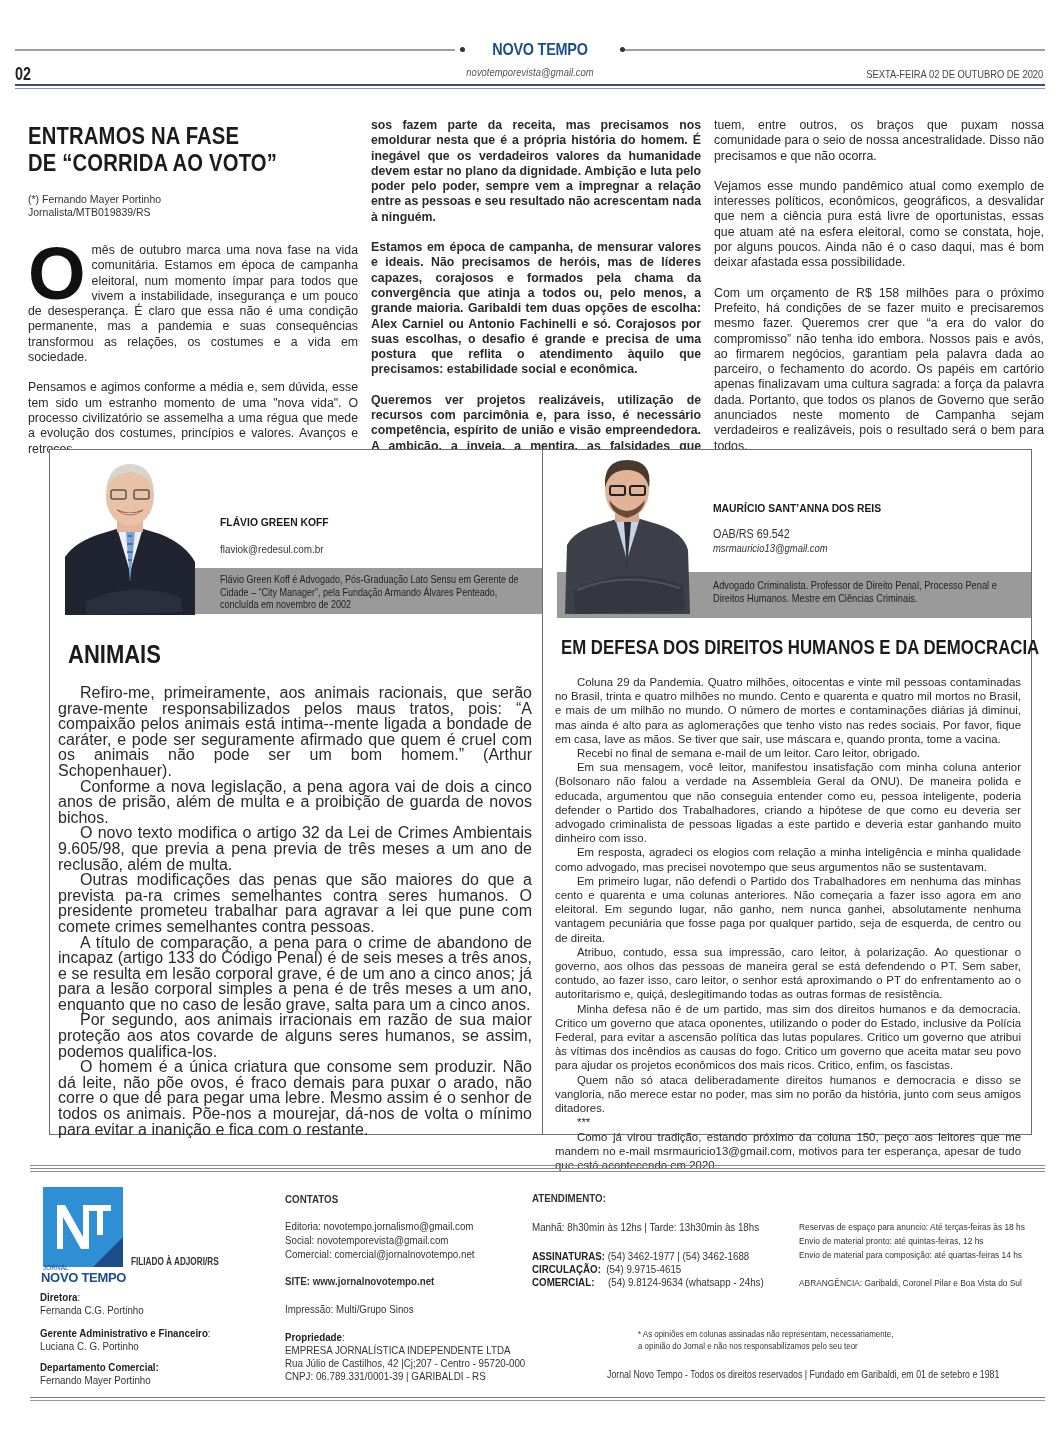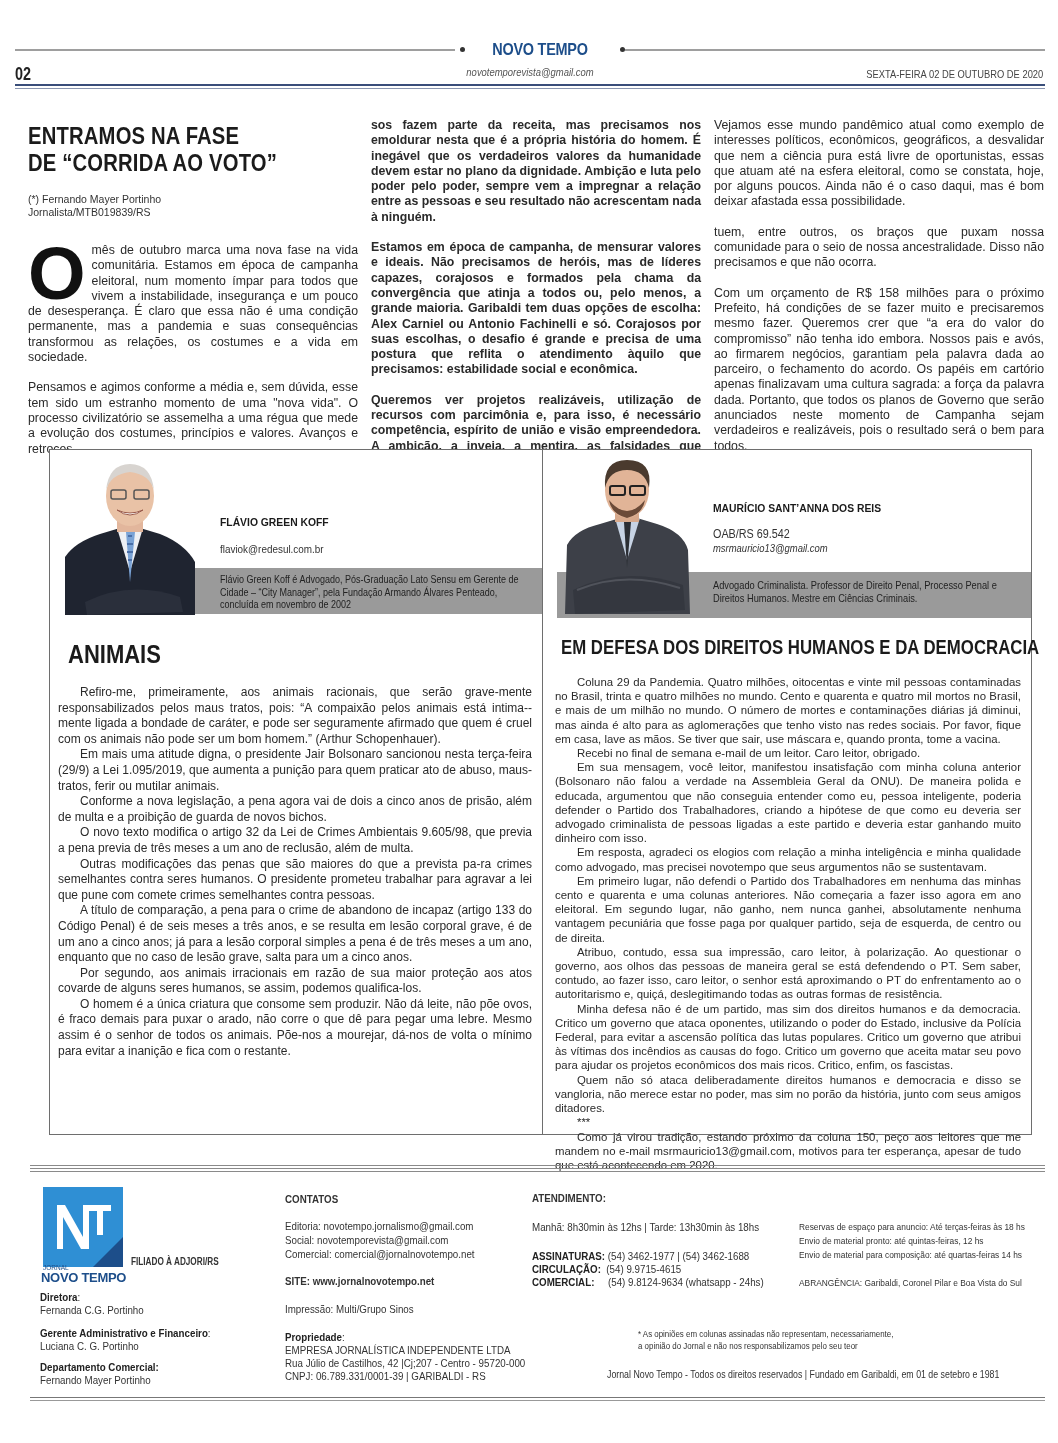--- a/index.html
+++ b/index.html
@@ -37,21 +37,21 @@
   .gray-band { position: absolute; height: 46px; background: #9a9a9a; }
   .box.left .gray-band { left: 135px; right: 0; top: 118px; }
   .box.right .gray-band { left: 14px; right: 0; top: 122px; }
   .photo { position: absolute; }
   .box.left .photo { left: 15px; top: 12px; width: 130px; height: 153px; }
   .box.right .photo { left: 22px; top: 10px; width: 125px; height: 154px; }
   .author-name { position: absolute; font-weight: bold; font-size: 11.5px; color: #1b1b1b; transform: scaleX(0.9); transform-origin: left; white-space: nowrap; }
   .author-meta { position: absolute; font-size: 11px; color: #333; transform: scaleX(0.9); transform-origin: left; white-space: nowrap; }
   .author-bio { position: absolute; font-size: 10px; line-height: 12.5px; color: #222; transform: scaleX(0.9); transform-origin: left; }
   .box-title { position: absolute; font-weight: bold; color: #1b1b1b; transform-origin: left; white-space: nowrap; }
-  .box-body { position: absolute; font-size: 12px; line-height: 15.6px; text-align: justify; color: #2a2a2a; }
+  .box-body { position: absolute; font-size: 16px; line-height: 15.6px; text-align: justify; color: #2a2a2a; }
   .box-body p { text-indent: 22px; }
 
   
   .ftr-rule { position: absolute; left: 30px; width: 1015px; height: 1px; background: #8a8a8a; }
   .ftr-text { position: absolute; font-size: 10.5px; line-height: 13px; color: #333; transform: scaleX(0.93); transform-origin: left; white-space: nowrap; }
   .ftr-text b { color: #222; }
   .ftr-small { position: absolute; font-size: 9.5px; line-height: 12.5px; color: #333; transform: scaleX(0.88); transform-origin: left; white-space: nowrap; }
   .logo-box { position: absolute; left: 43px; top: 1187px; width: 80px; height: 80px; background: #2f8fd4; }
   .logo-jornal { position: absolute; left: 43px; top: 1264px; font-size: 6.5px; color: #1d4e8a; }
   .logo-name { position: absolute; left: 41px; top: 1270px; font-weight: bold; font-size: 13px; color: #1d4e8a; letter-spacing: -0.3px; }
@@ -85,22 +85,22 @@
       <p>mês de outubro marca uma nova fase na vida comunitária. Estamos em época de campanha eleitoral, num momento ímpar para todos que vivem a instabilidade, insegurança e um pouco de desesperança. É claro que essa não é uma condição permanente, mas a pandemia e suas consequências transformou as relações, os costumes e a vida em sociedade.</p>
     </div>
     <p>Pensamos e agimos conforme a média e, sem dúvida, esse tem sido um estranho momento de uma "nova vida". O processo civilizatório se assemelha a uma régua que mede a evolução dos costumes, princípios e valores. Avanços e retroces-</p>
   </div>
   <div class="col col2">
     <p>sos fazem parte da receita, mas precisamos nos emoldurar nesta que é a própria história do homem. É inegável que os verdadeiros valores da humanidade devem estar no plano da dignidade. Ambição e luta pelo poder pelo poder, sempre vem a impregnar a relação entre as pessoas e seu resultado não acrescentam nada à ninguém.</p>
     <p>Estamos em época de campanha, de mensurar valores e ideais. Não precisamos de heróis, mas de líderes capazes, corajosos e formados pela chama da convergência que atinja a todos ou, pelo menos, a grande maioria. Garibaldi tem duas opções de escolha: Alex Carniel ou Antonio Fachinelli e só. Corajosos por suas escolhas, o desafio é grande e precisa de uma postura que reflita o atendimento àquilo que precisamos: estabilidade social e econômica.</p>
     <p>Queremos ver projetos realizáveis, utilização de recursos com parcimônia e, para isso, é necessário competência, espírito de união e visão empreendedora. A ambição, a inveja, a mentira, as falsidades que impregnam a interlocução entre as pessoas, enfim, a ideia de que se deve tirar proveito de tudo, consti-</p>
   </div>
   <div class="col col3">
+    <p>tuem, entre outros, os braços que puxam nossa comunidade para o seio de nossa ancestralidade. Disso não precisamos e que não ocorra.</p>
     <p>Vejamos esse mundo pandêmico atual como exemplo de interesses políticos, econômicos, geográficos, a desvalidar que nem a ciência pura está livre de oportunistas, essas que atuam até na esfera eleitoral, como se constata, hoje, por alguns poucos. Ainda não é o caso daqui, mas é bom deixar afastada essa possibilidade.</p>
-    <p>tuem, entre outros, os braços que puxam nossa comunidade para o seio de nossa ancestralidade. Disso não precisamos e que não ocorra.</p>
     <p>Com um orçamento de R$ 158 milhões para o próximo Prefeito, há condições de se fazer muito e precisaremos mesmo fazer. Queremos crer que “a era do valor do compromisso” não tenha ido embora. Nossos pais e avós, ao firmarem negócios, garantiam pela palavra dada ao parceiro, o fechamento do acordo. Os papéis em cartório apenas finalizavam uma cultura sagrada: a força da palavra dada. Portanto, que todos os planos de Governo que serão anunciados neste momento de Campanha sejam verdadeiros e realizáveis, pois o resultado será o bem para todos.</p>
   </div>
 </div>
 
 <div class="box left">
   <div class="gray-band"></div>
   <svg class="photo" viewBox="0 0 130 153">
     <path d="M0 153 L0 95 Q10 80 35 72 L55 66 L75 66 L95 72 Q120 82 130 100 L130 153 Z" fill="#1f2430"></path>
     <path d="M52 66 L65 110 L78 66 Z" fill="#eef0f4"></path>
     <path d="M61 70 L65 120 L70 70 Z" fill="#7aa3d6"></path>
@@ -112,21 +112,20 @@
     <rect x="46" y="28" width="15" height="9" rx="2" fill="none" stroke="#555" stroke-width="1.5"></rect>
     <rect x="69" y="28" width="15" height="9" rx="2" fill="none" stroke="#555" stroke-width="1.5"></rect>
     <path d="M52 48 Q65 58 78 48 Q65 54 52 48 Z" fill="#fff" stroke="#9a5a4a" stroke-width="1"></path>
   </svg>
   <div class="author-name" style="left:170px;top:66px">FLÁVIO GREEN KOFF</div>
   <div class="author-meta" style="left:170px;top:93px">flaviok@redesul.com.br</div>
   <div class="author-bio" style="left:170px;top:124px;width:350px">Flávio Green Koff é Advogado, Pós-Graduação Lato Sensu em Gerente de Cidade – “City Manager”, pela Fundação Armando Álvares Penteado, concluída em novembro de 2002</div>
   <div class="box-title" style="left:18px;top:190px;font-size:25px;transform:scaleX(0.88)">ANIMAIS</div>
   <div class="box-body" style="left:8px;top:235px;width:474px">
     <p>Refiro-me, primeiramente, aos animais racionais, que serão grave-mente responsabilizados pelos maus tratos, pois: “A compaixão pelos animais está intima--mente ligada a bondade de caráter, e pode ser seguramente afirmado que quem é cruel com os animais não pode ser um bom homem.” (Arthur Schopenhauer).</p>
-    <p>Em mais uma atitude digna, o presidente Jair Bolsonaro sancionou nesta terça-feira (29/9) a Lei 1.095/2019, que aumenta a punição para quem praticar ato de abuso, maus-tratos, ferir ou mutilar animais.</p>
     <p>Conforme a nova legislação, a pena agora vai de dois a cinco anos de prisão, além de multa e a proibição de guarda de novos bichos.</p>
     <p>O novo texto modifica o artigo 32 da Lei de Crimes Ambientais 9.605/98, que previa a pena previa de três meses a um ano de reclusão, além de multa.</p>
     <p>Outras modificações das penas que são maiores do que a prevista pa-ra crimes semelhantes contra seres humanos. O presidente prometeu trabalhar para agravar a lei que pune com comete crimes semelhantes contra pessoas.</p>
     <p>A título de comparação, a pena para o crime de abandono de incapaz (artigo 133 do Código Penal) é de seis meses a três anos, e se resulta em lesão corporal grave, é de um ano a cinco anos; já para a lesão corporal simples a pena é de três meses a um ano, enquanto que no caso de lesão grave, salta para um a cinco anos.</p>
     <p>Por segundo, aos animais irracionais em razão de sua maior proteção aos atos covarde de alguns seres humanos, se assim, podemos qualifica-los.</p>
     <p>O homem é a única criatura que consome sem produzir. Não dá leite, não põe ovos, é fraco demais para puxar o arado, não corre o que dê para pegar uma lebre. Mesmo assim é o senhor de todos os animais. Põe-nos a mourejar, dá-nos de volta o mínimo para evitar a inanição e fica com o restante.</p>
   </div>
 </div>
 
 <div class="box right">

